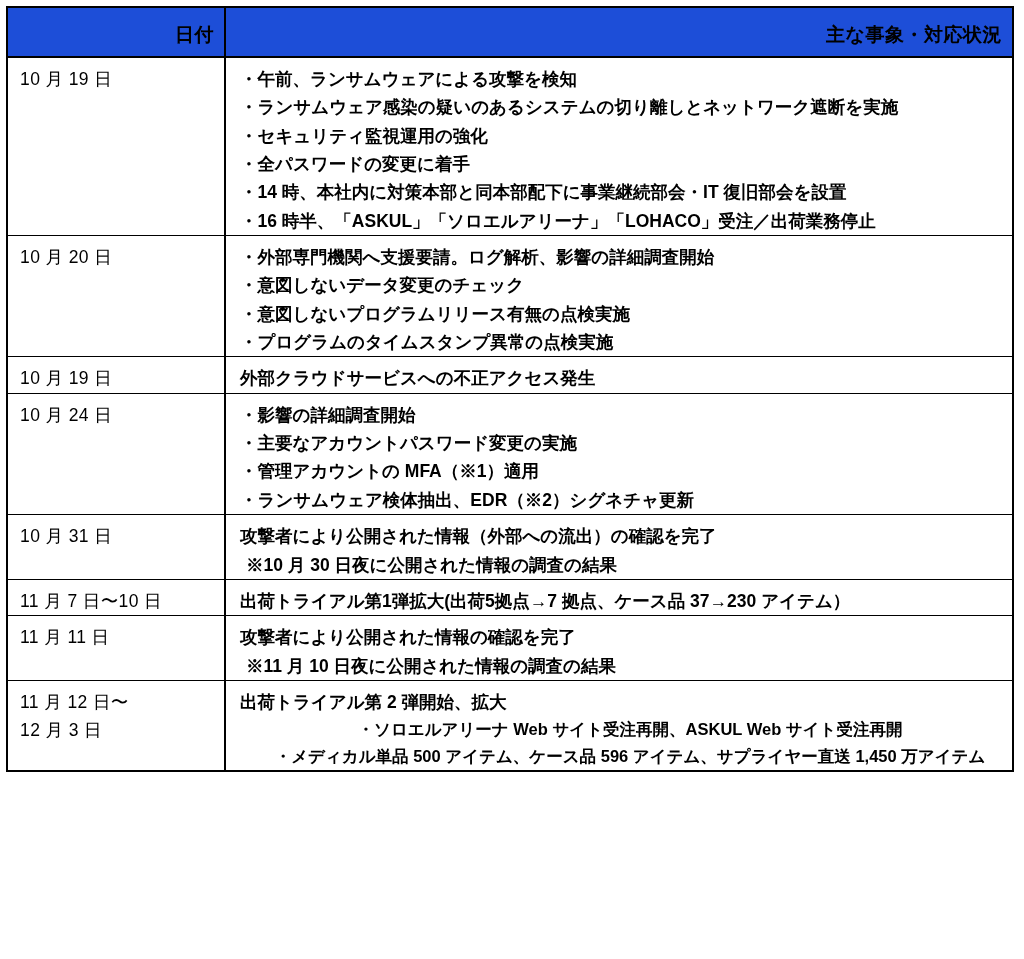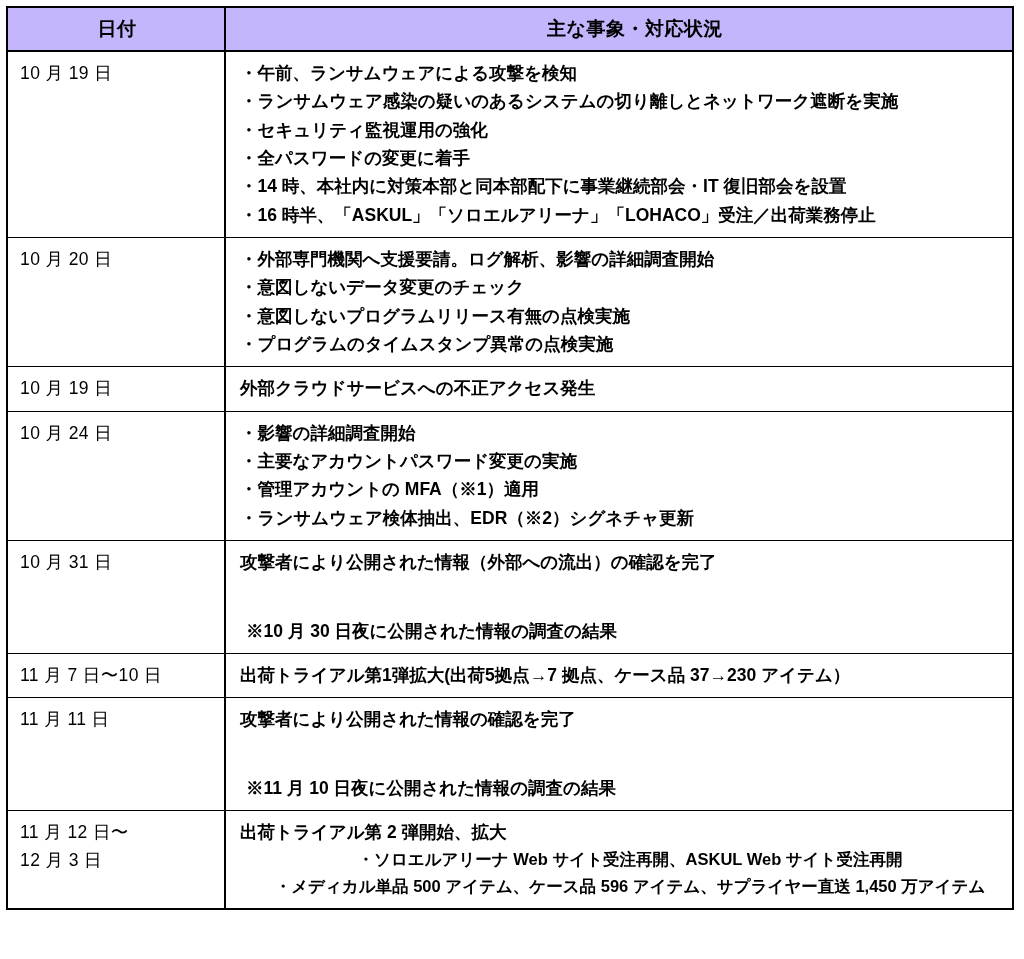--- a/index.html
+++ b/index.html
@@ -25,42 +25,42 @@
   table.incident-table {
     width: 1008px;
     border-collapse: collapse;
     table-layout: fixed;
     border: 2px solid #000000;
   }
   table.incident-table col.col-date { width: 218px; }
   table.incident-table col.col-desc { width: auto; }
 
   table.incident-table th {
-    background: #c4b5fd;
+    background: #1d4ed8;
     font-weight: bold;
     font-size: 19px;
-    text-align: center;
-    padding: 8px 10px 8px 12px;
+    text-align: right;
+    padding: 14px 10px 8px 12px;
     border-bottom: 2px solid #000000;
     vertical-align: middle;
     letter-spacing: 0.5px;
   }
   table.incident-table th.th-date {
     border-right: 2px solid #000000;
   }
   table.incident-table th.th-desc {
     padding-left: 42px;
     margin-left: 40px;
   }
   table.incident-table td {
     border-top: 1.5px solid #000000;
     vertical-align: top;
     font-size: 17.5px;
     line-height: 1.62;
-    padding: 7px 10px 8px 12px;
+    padding: 7px 10px 0 12px;
   }
   table.incident-table td.cell-date {
     border-right: 2px solid #000000;
     white-space: pre-line;
     letter-spacing: 0.4px;
   }
   table.incident-table td.cell-desc {
     padding-left: 14px;
     padding-right: 8px;
     font-weight: bold;
@@ -69,21 +69,20 @@
     display: block;
     white-space: nowrap;
   }
   .line.sub {
     padding-left: 16px;
     font-size: 16.5px;
     text-align: center;
   }
   .line.note {
     padding-left: 6px;
-    margin-top: 40px;
   }
   tr:first-child td { border-top: none; }
 </style>
 </head>
 <body>
 
 <div id="page">
   <table class="incident-table">
     <colgroup>
       <col class="col-date">

